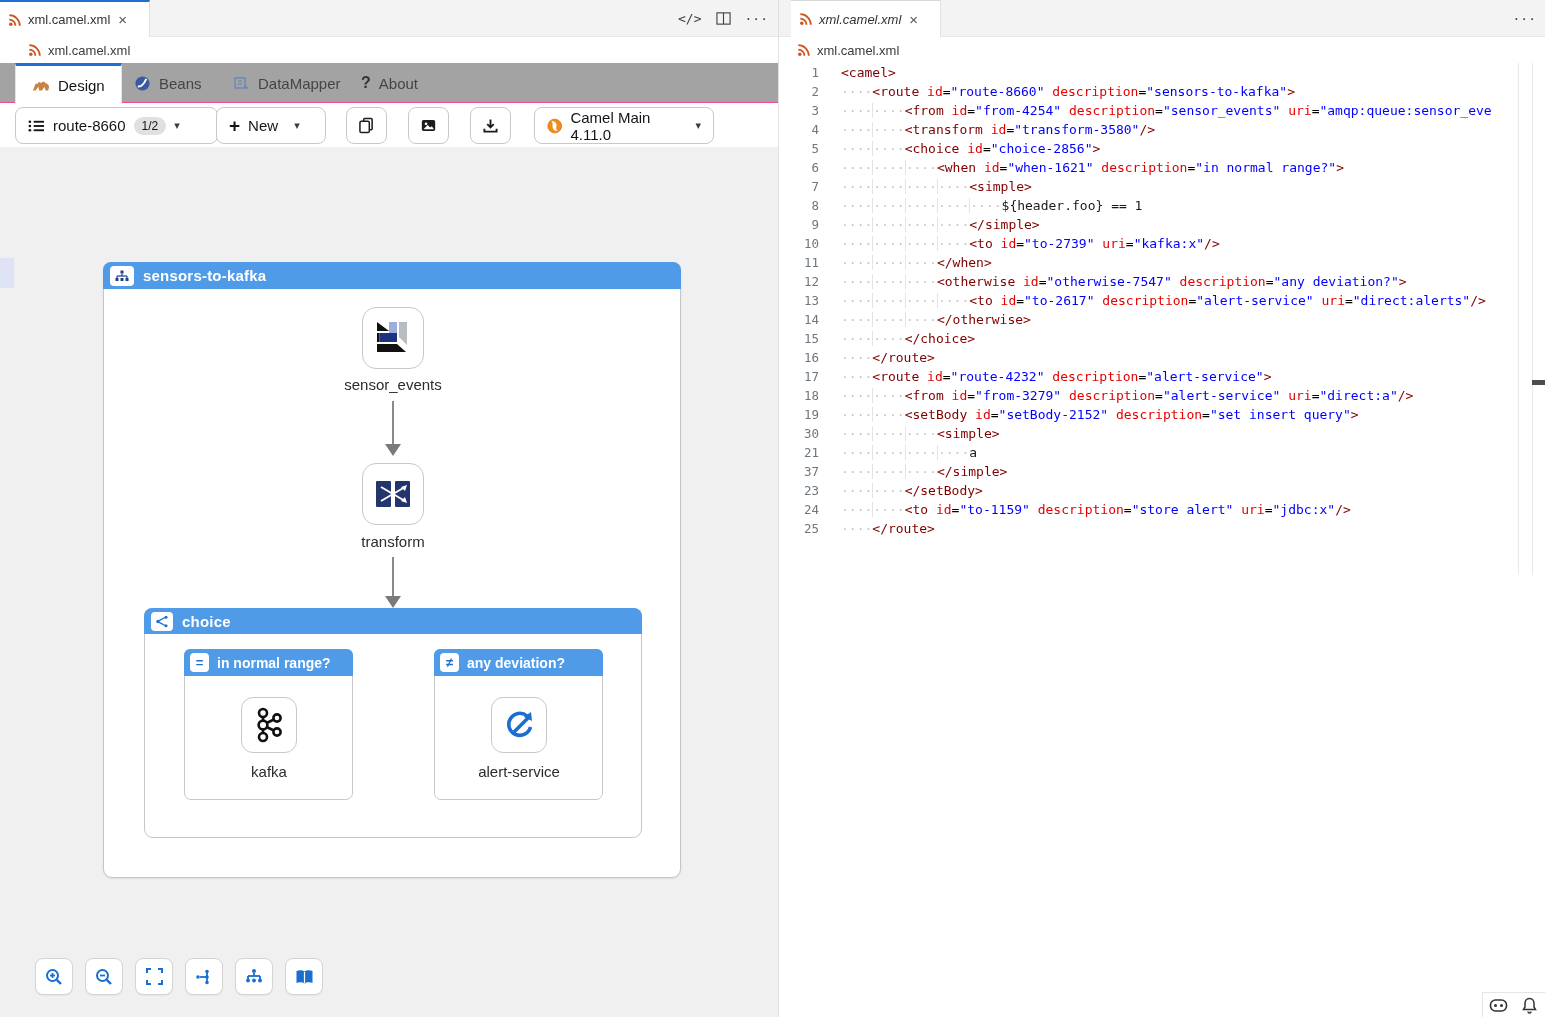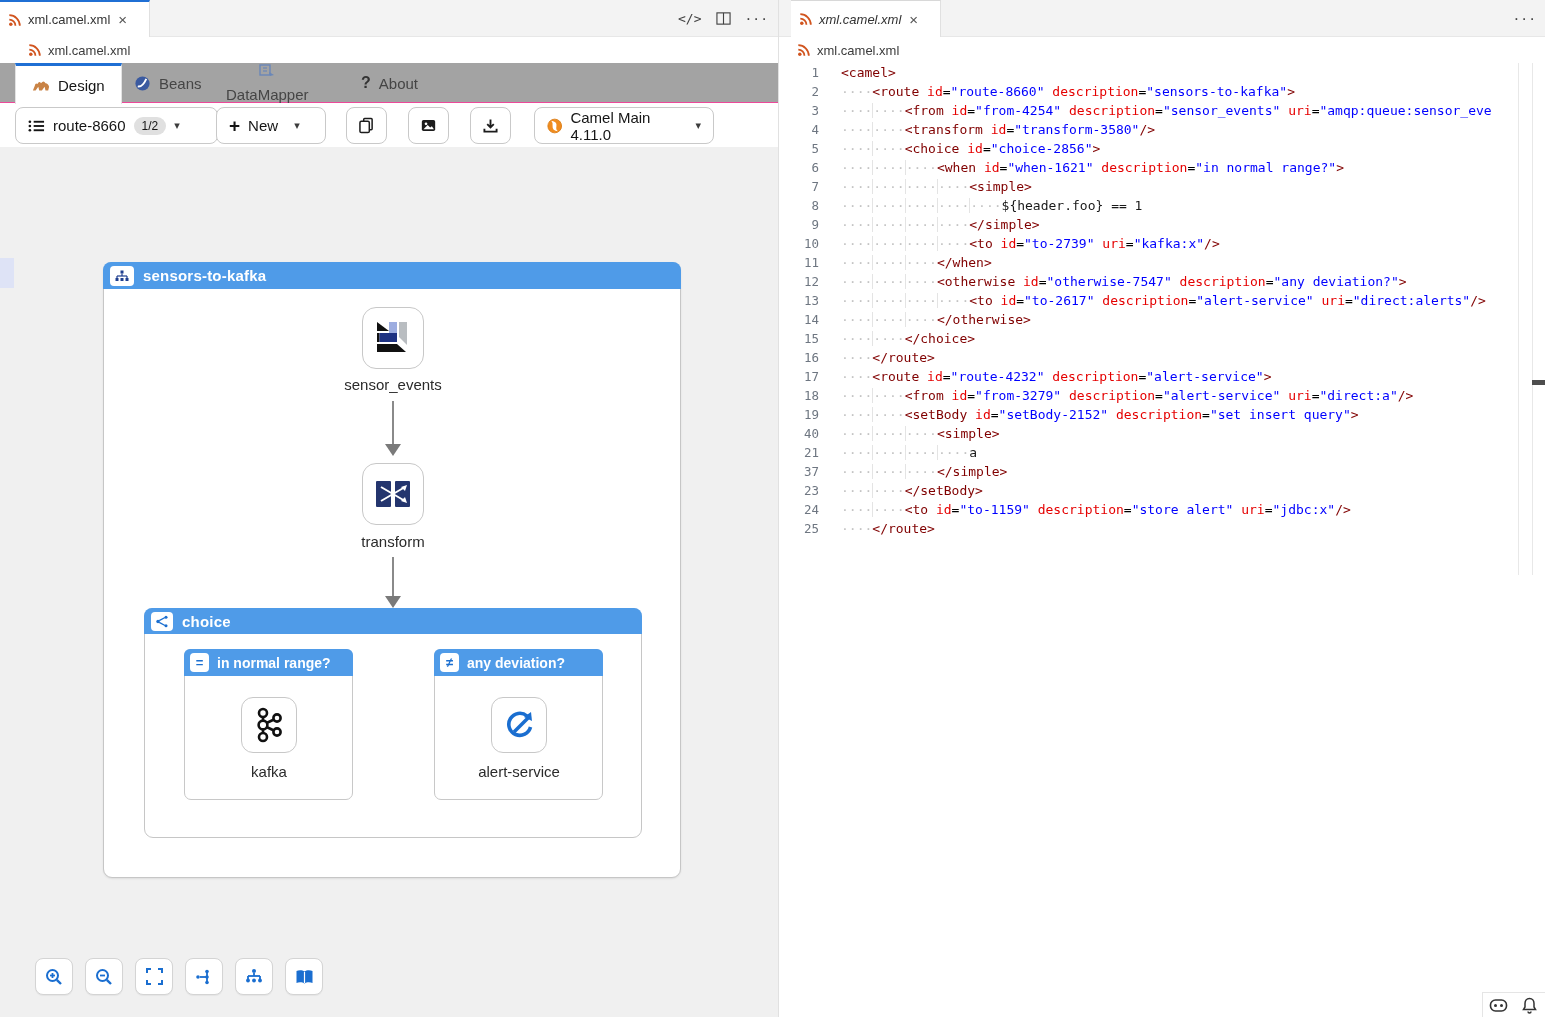--- a/index.html
+++ b/index.html
@@ -129,21 +129,21 @@
         </svg>
         <span>Design</span>
       </div>
       <div class="ktab" style="left:118px;">
         <svg width="17" height="17" viewBox="0 0 18 18">
           <circle cx="9" cy="9" r="7.5" fill="#3b5aa0"></circle>
           <path d="M4 12 Q9 13 13 4" stroke="#ffffff" stroke-width="2" fill="none"></path>
         </svg>
         <span>Beans</span>
       </div>
-      <div class="ktab" style="left:210px;flex-direction:column;">
+      <div class="ktab" style="left:218px;">
         <svg width="16" height="15" viewBox="0 0 16 15">
           <rect x="1" y="2" width="10" height="10" fill="none" stroke="#6a87b8" stroke-width="1.4"></rect>
           <line x1="4" y1="5" x2="8" y2="5" stroke="#6a87b8" stroke-width="1.2"></line>
           <line x1="4" y1="8" x2="8" y2="8" stroke="#6a87b8" stroke-width="1.2"></line>
           <path d="M10 9 L15 12 L11 13 Z" fill="#6a87b8"></path>
         </svg>
         <span>DataMapper</span>
       </div>
       <div class="ktab" style="left:345px;">
         <span class="qmark">?</span>
@@ -396,21 +396,21 @@
         <div class="code-line"><span class="gutter">10</span><span class="code-text"><span class="iu">····</span><span class="iu">····</span><span class="iu">····</span><span class="iu">····</span><span class="tk-t">&lt;to</span><span class="tk-a"> id</span><span class="tk-e">=</span><span class="tk-v">"to-2739"</span><span class="tk-a"> uri</span><span class="tk-e">=</span><span class="tk-v">"kafka:x"</span><span class="tk-t">/&gt;</span></span></div>
         <div class="code-line"><span class="gutter">11</span><span class="code-text"><span class="iu">····</span><span class="iu">····</span><span class="iu">····</span><span class="tk-t">&lt;/when&gt;</span></span></div>
         <div class="code-line"><span class="gutter">12</span><span class="code-text"><span class="iu">····</span><span class="iu">····</span><span class="iu">····</span><span class="tk-t">&lt;otherwise</span><span class="tk-a"> id</span><span class="tk-e">=</span><span class="tk-v">"otherwise-7547"</span><span class="tk-a"> description</span><span class="tk-e">=</span><span class="tk-v">"any deviation?"</span><span class="tk-t">&gt;</span></span></div>
         <div class="code-line"><span class="gutter">13</span><span class="code-text"><span class="iu">····</span><span class="iu">····</span><span class="iu">····</span><span class="iu">····</span><span class="tk-t">&lt;to</span><span class="tk-a"> id</span><span class="tk-e">=</span><span class="tk-v">"to-2617"</span><span class="tk-a"> description</span><span class="tk-e">=</span><span class="tk-v">"alert-service"</span><span class="tk-a"> uri</span><span class="tk-e">=</span><span class="tk-v">"direct:alerts"</span><span class="tk-t">/&gt;</span></span></div>
         <div class="code-line"><span class="gutter">14</span><span class="code-text"><span class="iu">····</span><span class="iu">····</span><span class="iu">····</span><span class="tk-t">&lt;/otherwise&gt;</span></span></div>
         <div class="code-line"><span class="gutter">15</span><span class="code-text"><span class="iu">····</span><span class="iu">····</span><span class="tk-t">&lt;/choice&gt;</span></span></div>
         <div class="code-line"><span class="gutter">16</span><span class="code-text"><span class="iu">····</span><span class="tk-t">&lt;/route&gt;</span></span></div>
         <div class="code-line"><span class="gutter">17</span><span class="code-text"><span class="iu">····</span><span class="tk-t">&lt;route</span><span class="tk-a"> id</span><span class="tk-e">=</span><span class="tk-v">"route-4232"</span><span class="tk-a"> description</span><span class="tk-e">=</span><span class="tk-v">"alert-service"</span><span class="tk-t">&gt;</span></span></div>
         <div class="code-line"><span class="gutter">18</span><span class="code-text"><span class="iu">····</span><span class="iu">····</span><span class="tk-t">&lt;from</span><span class="tk-a"> id</span><span class="tk-e">=</span><span class="tk-v">"from-3279"</span><span class="tk-a"> description</span><span class="tk-e">=</span><span class="tk-v">"alert-service"</span><span class="tk-a"> uri</span><span class="tk-e">=</span><span class="tk-v">"direct:a"</span><span class="tk-t">/&gt;</span></span></div>
         <div class="code-line"><span class="gutter">19</span><span class="code-text"><span class="iu">····</span><span class="iu">····</span><span class="tk-t">&lt;setBody</span><span class="tk-a"> id</span><span class="tk-e">=</span><span class="tk-v">"setBody-2152"</span><span class="tk-a"> description</span><span class="tk-e">=</span><span class="tk-v">"set insert query"</span><span class="tk-t">&gt;</span></span></div>
-        <div class="code-line"><span class="gutter">40</span><span class="code-text"><span class="iu">····</span><span class="iu">····</span><span class="iu">····</span><span class="tk-t">&lt;simple&gt;</span></span></div>
+        <div class="code-line"><span class="gutter">30</span><span class="code-text"><span class="iu">····</span><span class="iu">····</span><span class="iu">····</span><span class="tk-t">&lt;simple&gt;</span></span></div>
         <div class="code-line"><span class="gutter">21</span><span class="code-text"><span class="iu">····</span><span class="iu">····</span><span class="iu">····</span><span class="iu">····</span><span class="tk-x">a</span></span></div>
         <div class="code-line"><span class="gutter">37</span><span class="code-text"><span class="iu">····</span><span class="iu">····</span><span class="iu">····</span><span class="tk-t">&lt;/simple&gt;</span></span></div>
         <div class="code-line"><span class="gutter">23</span><span class="code-text"><span class="iu">····</span><span class="iu">····</span><span class="tk-t">&lt;/setBody&gt;</span></span></div>
         <div class="code-line"><span class="gutter">24</span><span class="code-text"><span class="iu">····</span><span class="iu">····</span><span class="tk-t">&lt;to</span><span class="tk-a"> id</span><span class="tk-e">=</span><span class="tk-v">"to-1159"</span><span class="tk-a"> description</span><span class="tk-e">=</span><span class="tk-v">"store alert"</span><span class="tk-a"> uri</span><span class="tk-e">=</span><span class="tk-v">"jdbc:x"</span><span class="tk-t">/&gt;</span></span></div>
         <div class="code-line"><span class="gutter">25</span><span class="code-text"><span class="iu">····</span><span class="tk-t">&lt;/route&gt;</span></span></div>
       </div>
 
     <div class="ruler" style="left:739px;"></div>
     <div class="ruler" style="left:753px;"></div>
     <div class="scroll-marker" style="left:753px;top:380px;"></div>

